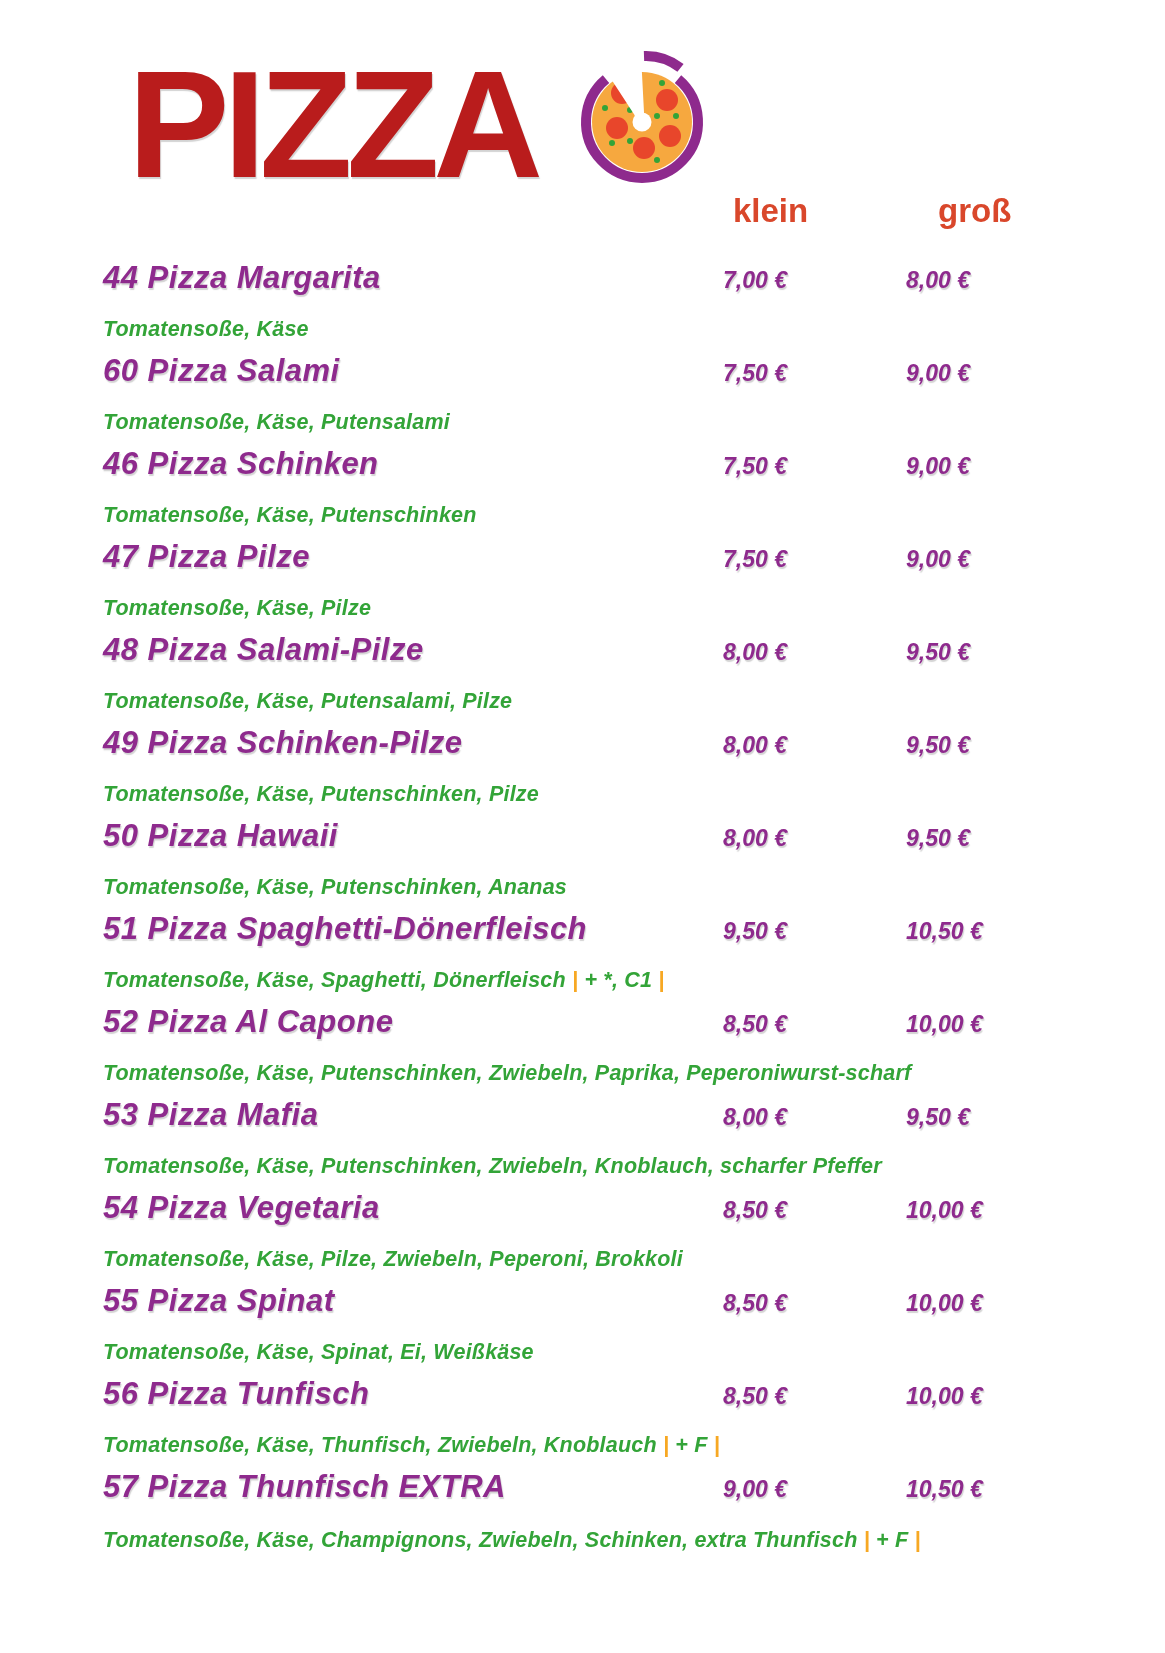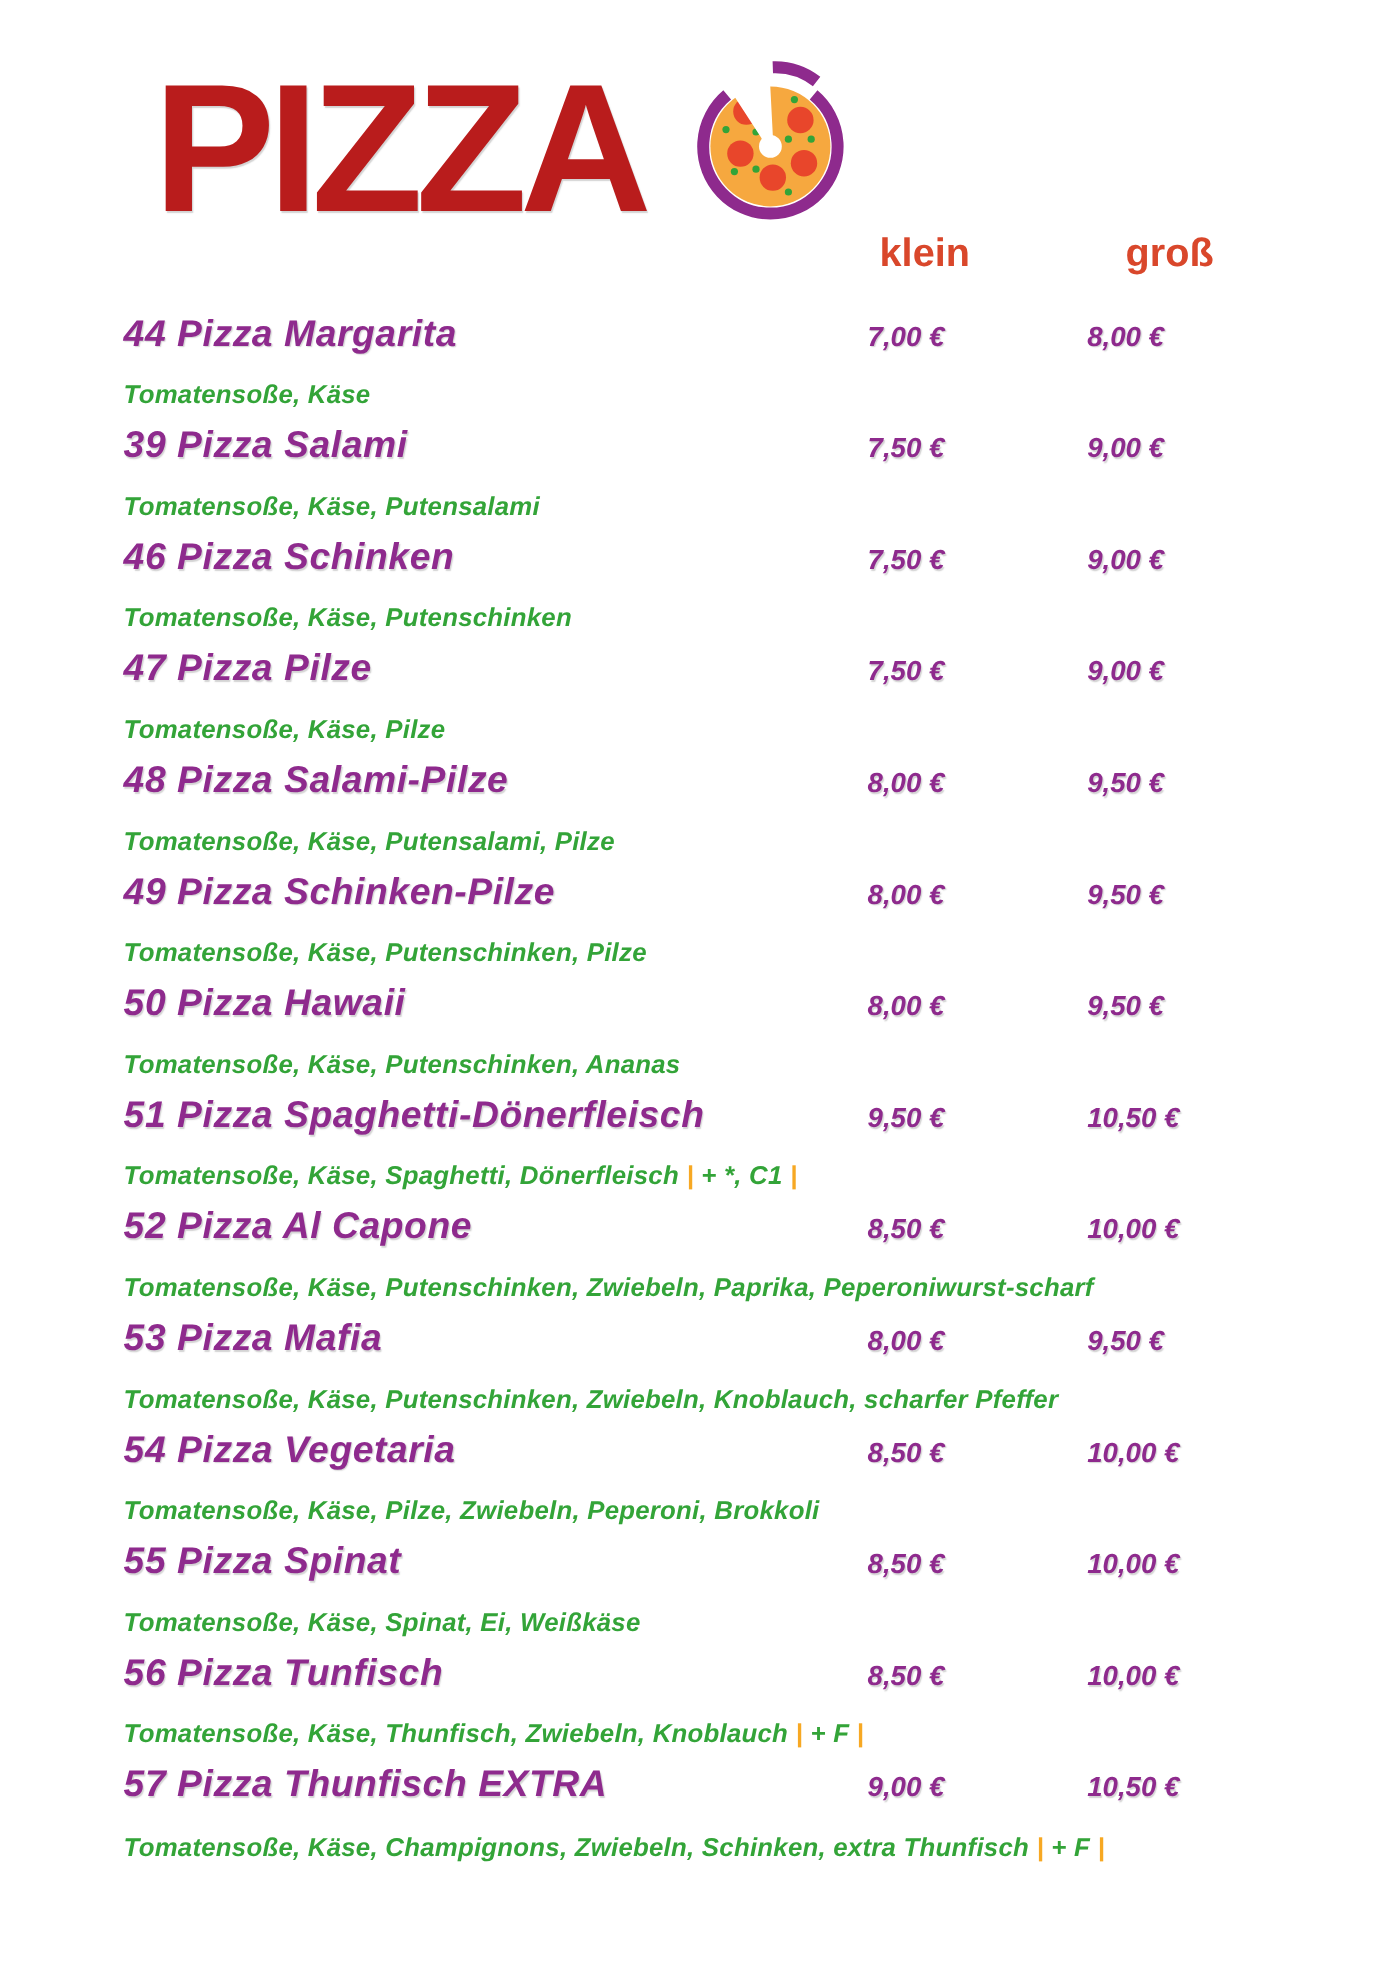--- a/index.html
+++ b/index.html
@@ -144,21 +144,21 @@
       <div class="item-row">
         <span class="item-name shadowed">44 Pizza Margarita</span>
         <span class="price small-col shadowed">7,00 €</span>
         <span class="price large-col shadowed">8,00 €</span>
       </div>
       <div class="ingredients"><span>Tomatensoße, Käse</span></div>
     </div>
 
     <div class="item">
       <div class="item-row">
-        <span class="item-name shadowed">39 Pizza Salami</span>
+        <span class="item-name shadowed">60 Pizza Salami</span>
         <span class="price small-col shadowed">7,50 €</span>
         <span class="price large-col shadowed">9,00 €</span>
       </div>
       <div class="ingredients"><span>Tomatensoße, Käse, Putensalami</span></div>
     </div>
 
     <div class="item">
       <div class="item-row">
         <span class="item-name shadowed">46 Pizza Schinken</span>
         <span class="price small-col shadowed">7,50 €</span>

